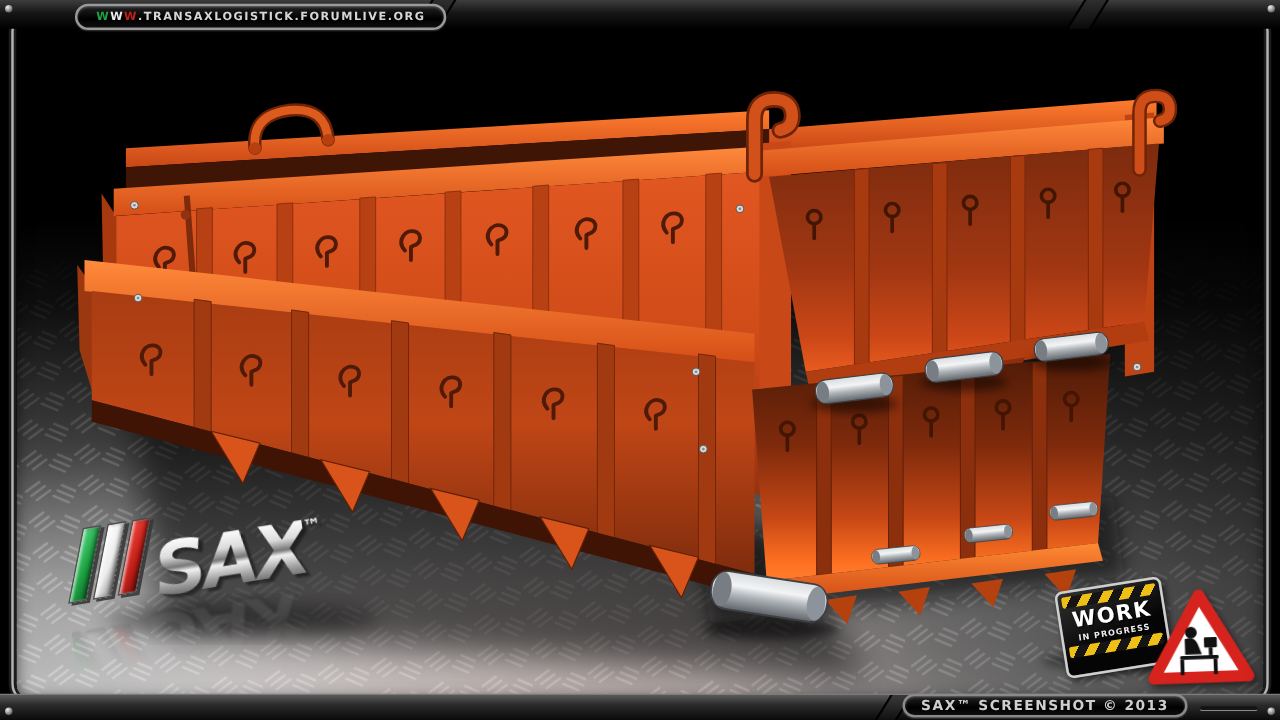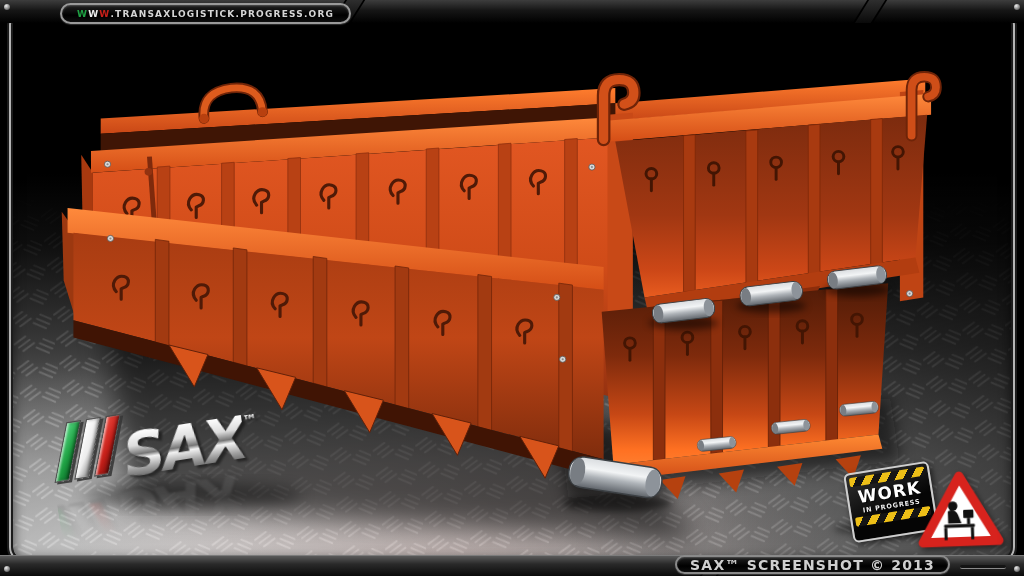--- a/index.html
+++ b/index.html
@@ -26,21 +26,21 @@
                     border-bottom:1px solid #8a8a8a;border-radius:2px;}
   .rivet{position:absolute;width:6px;height:6px;border-radius:50%;z-index:8;
          background:radial-gradient(circle at 35% 30%,#f0f0f0,#888 55%,#2e2e2e);}
 
   
   .badge{position:absolute;display:flex;align-items:center;border:2px solid #9a9a9a;border-radius:11px;
          background:linear-gradient(#212121,#000 60%,#0e0e0e);color:#d6d6d6;font-weight:bold;
          letter-spacing:1.2px;z-index:9;white-space:nowrap;
          box-shadow:0 1px 1px rgba(255,255,255,.18), inset 0 1px 2px rgba(255,255,255,.22);}
   .site-badge{left:60px;top:3px;height:17px;padding:0 15px;font-size:9px;}
-  .shot-badge{right:74px;bottom:2px;height:15px;padding:0 13px;font-size:14px;border-color:#8a8a8a;color:#cfcfcf;margin-top:27px;}
+  .shot-badge{right:74px;bottom:2px;height:15px;padding:0 13px;font-size:11px;border-color:#8a8a8a;color:#cfcfcf;margin-top:27px;}
   .www-0{color:var(--flag-green);} .www-1{color:var(--flag-white);} .www-2{color:var(--flag-red);}
 
   
   .sax-logo{position:absolute;left:60px;top:408px;display:flex;align-items:flex-end;gap:7px;
             transform:rotate(-9deg);z-index:4;}
   .flag-bars{display:flex;gap:5px;margin-bottom:10px;}
   .flag-bar{width:13px;height:56px;transform:skewX(-20deg);border:1px solid #4c4c4c;
             box-shadow:3px 2px 0 rgba(55,55,55,.9), inset 2px 0 2px rgba(255,255,255,.55), inset -2px 0 3px rgba(0,0,0,.45);}
   .flag-bar.green{background:linear-gradient(105deg,#56d783,var(--flag-green) 55%,#0a6b27);}
   .flag-bar.white{background:linear-gradient(105deg,#ffffff,var(--flag-white) 55%,#8d8d8d);}
@@ -393,21 +393,21 @@
     <div class="seam" style="left:860px"></div>
   </div>
   <div class="bottom-bar">
     <div class="seam" style="left:706px"></div>
     <div class="slot"></div>
   </div>
   <div class="badge site-badge">
     <span class="www-0">W</span>
       <span class="www-1">W</span>
       <span class="www-2">W</span>
-      <span>.TRANSAXLOGISTICK.PROGRESS.ORG</span>
+      <span>.TRANSAXLOGISTICK.FORUMLIVE.ORG</span>
   </div>
   <div class="badge shot-badge">
     <span>SAX™ SCREENSHOT © 2013</span>
   </div>
   <div class="rivet" style="left:4px;top:4px"></div>
   <div class="rivet" style="right:4px;top:4px"></div>
   <div class="rivet" style="left:4px;bottom:4px"></div>
   <div class="rivet" style="right:4px;bottom:4px"></div>
 </div>
 

